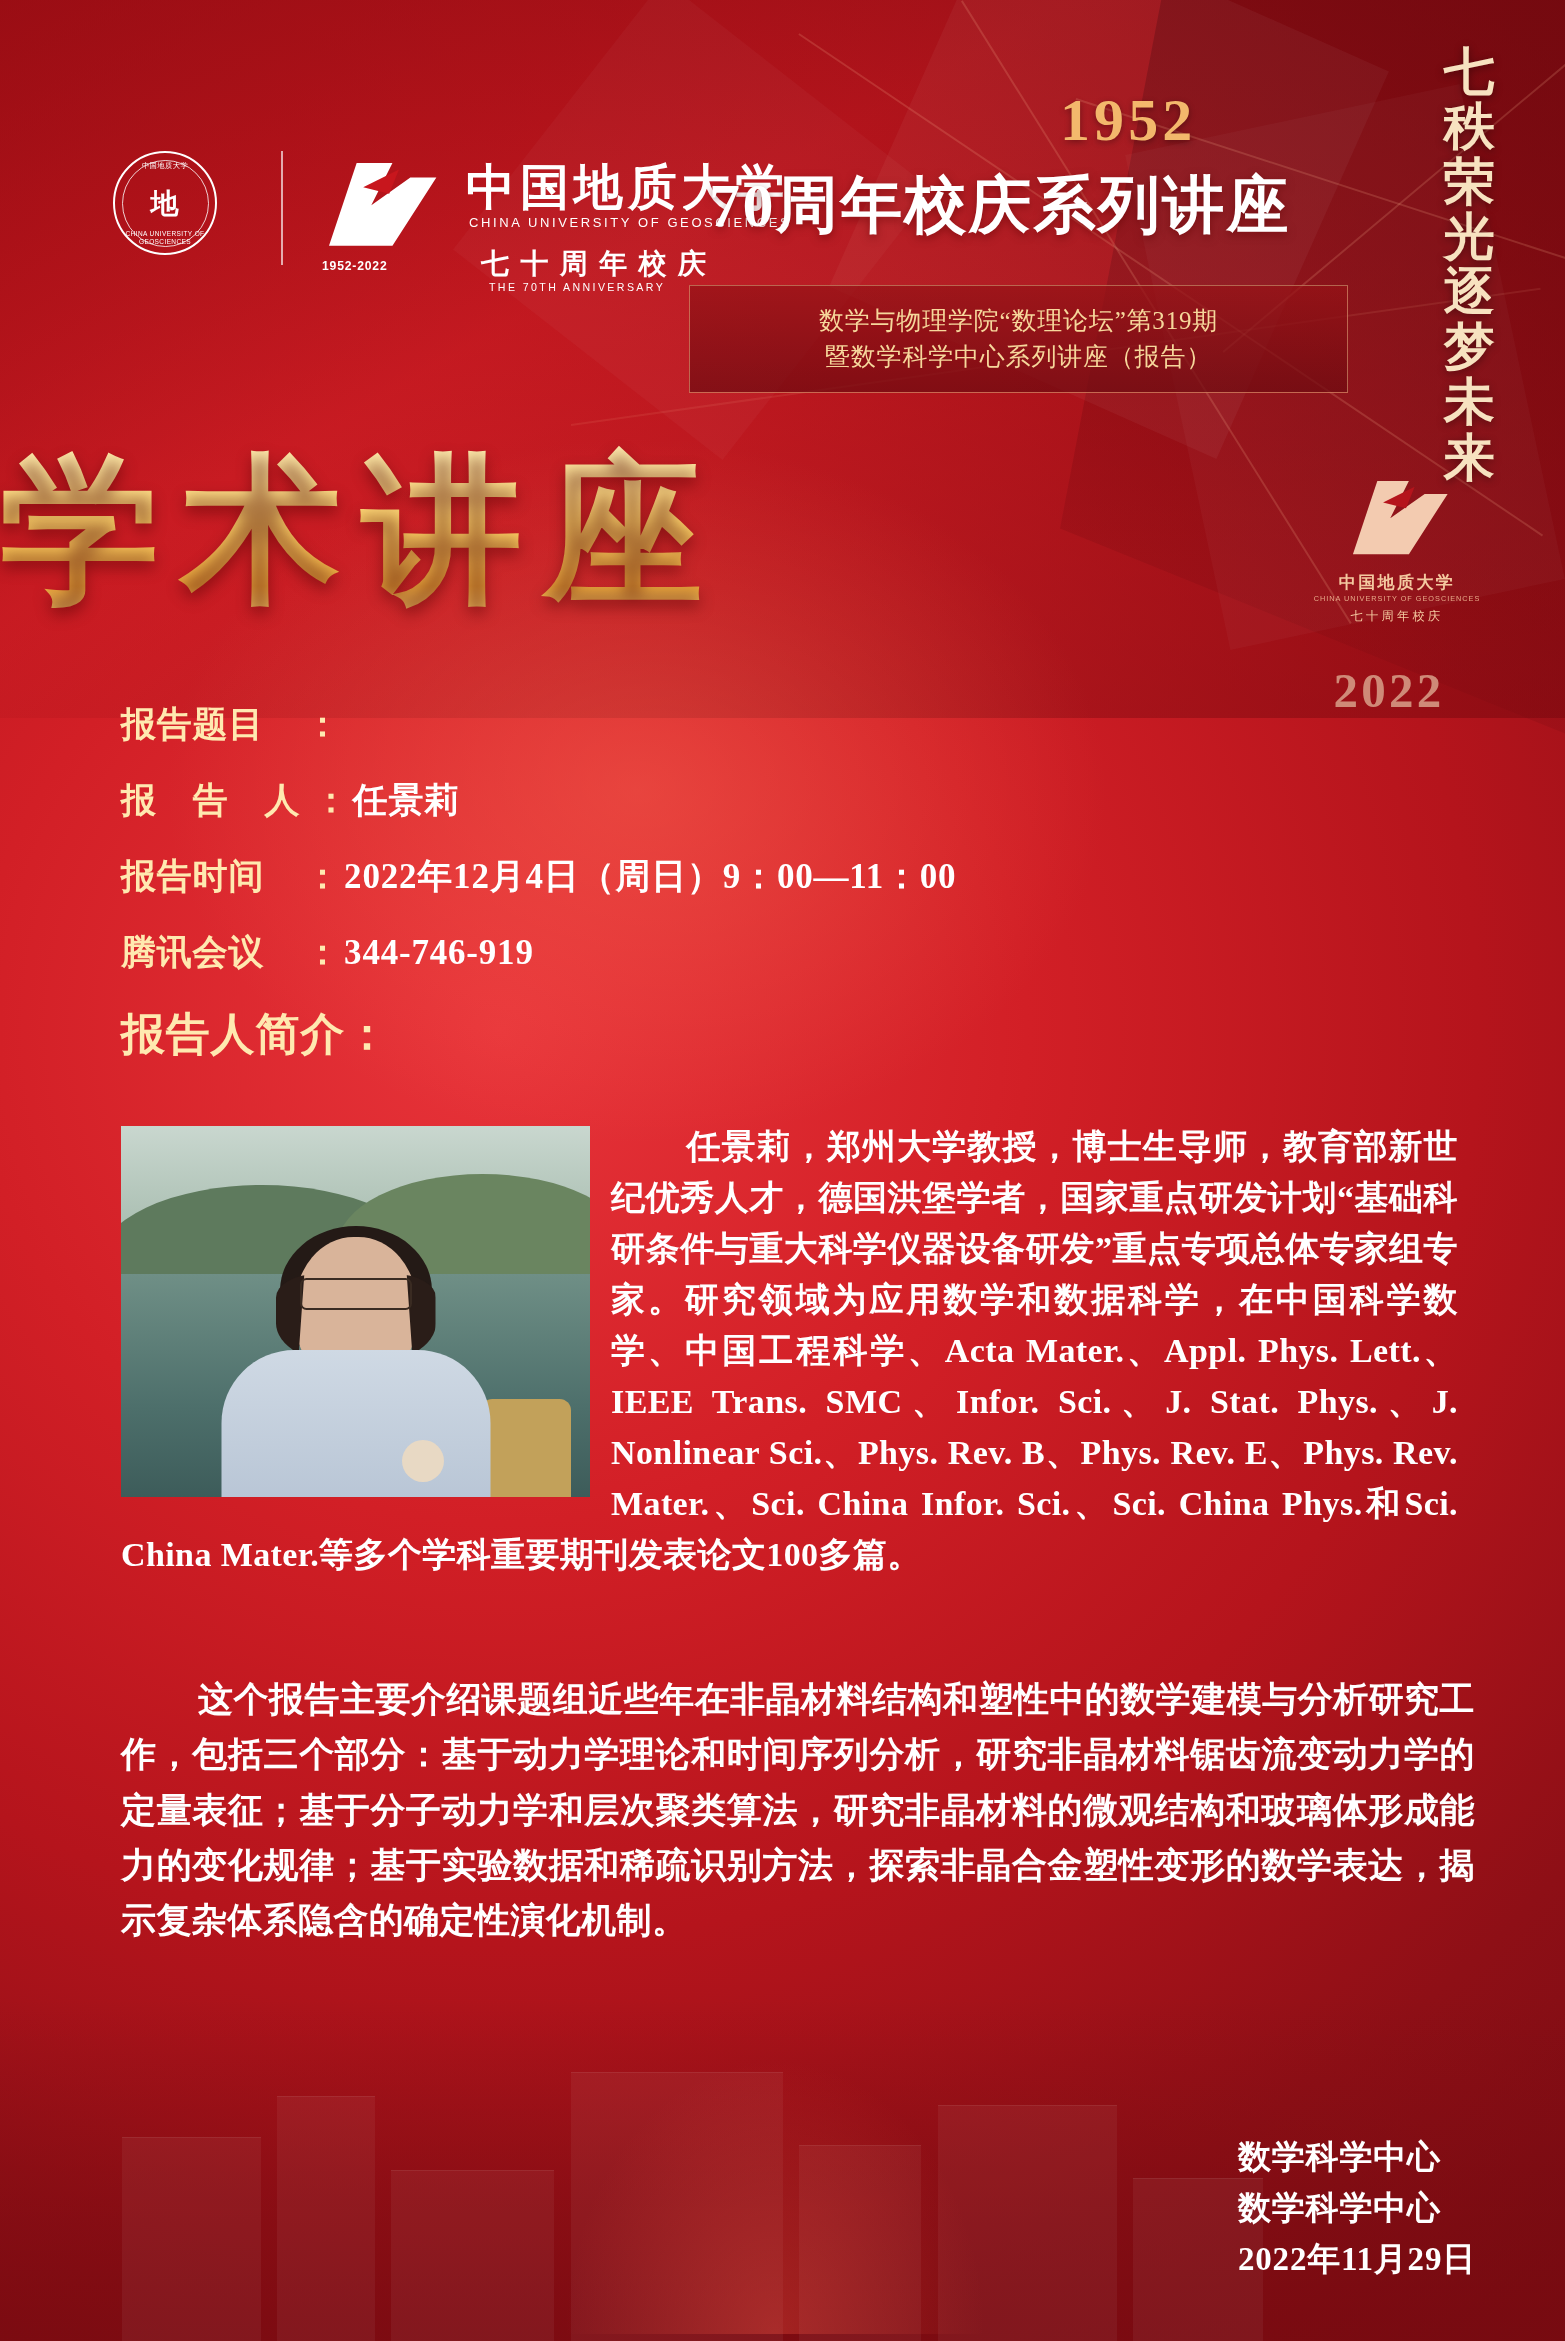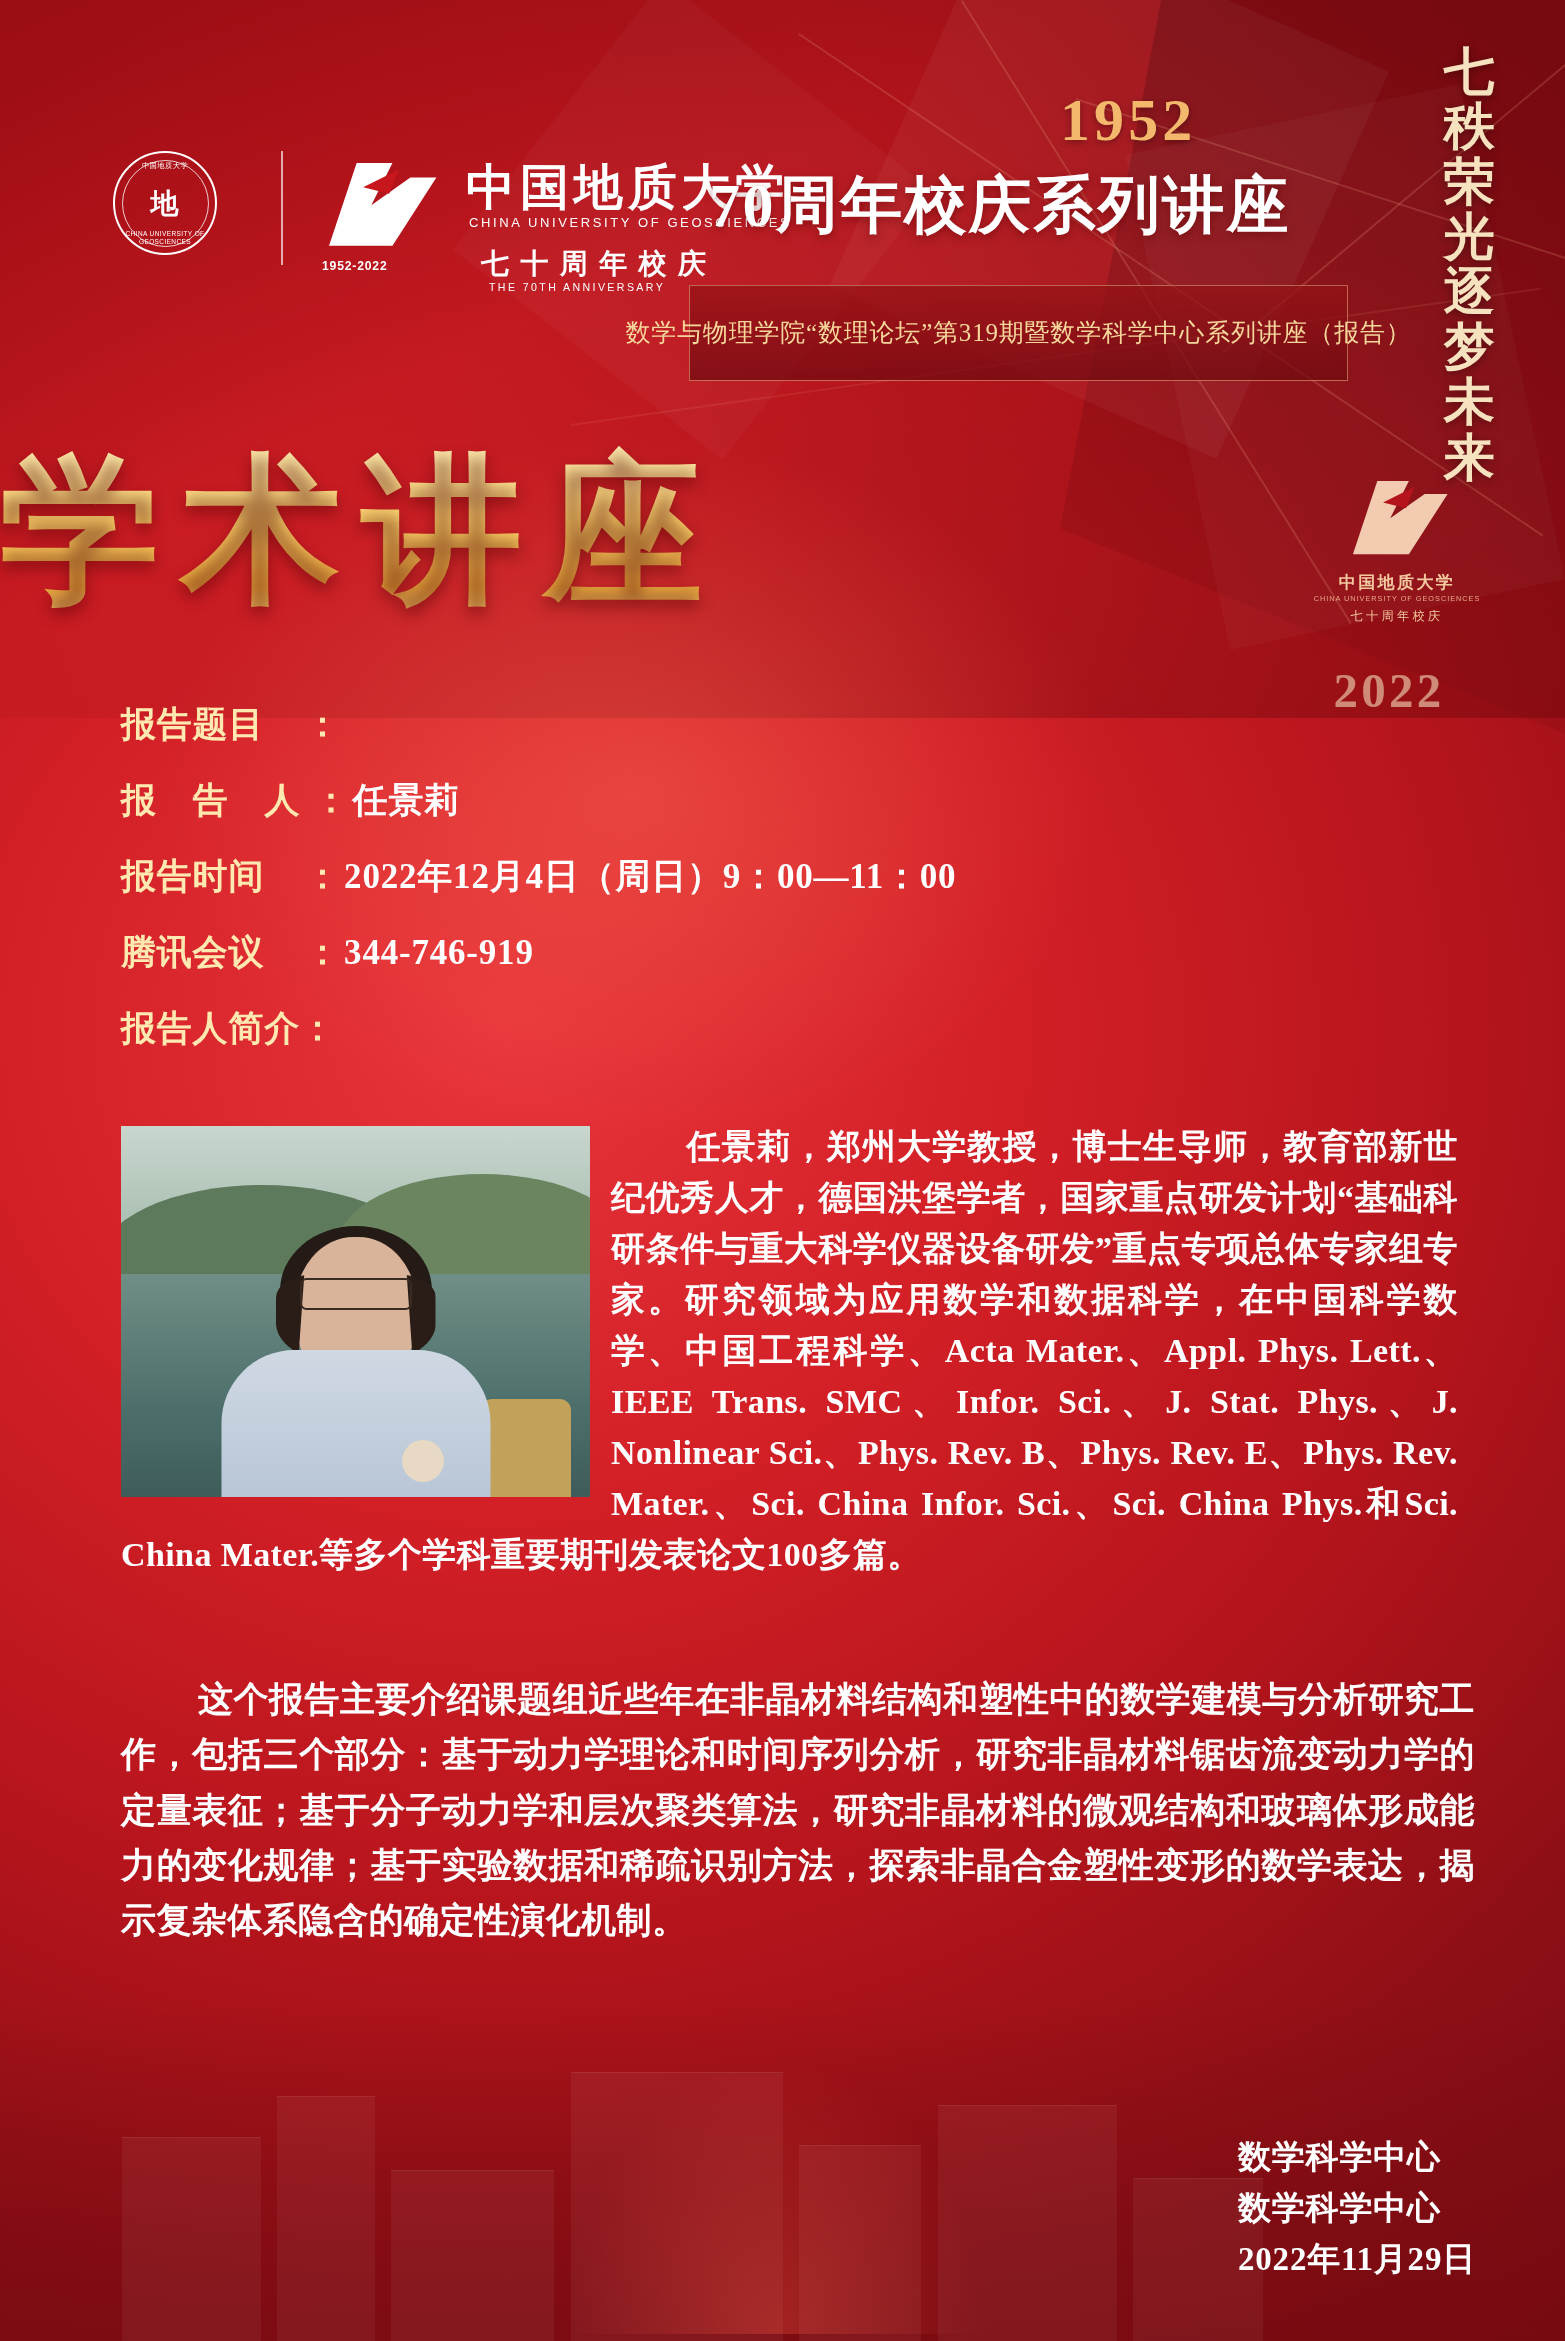--- a/index.html
+++ b/index.html
@@ -185,24 +185,24 @@
     font-family: "Liberation Serif", "DejaVu Serif", serif;
     text-align: center; width: 204px;
     opacity: 0.85;
     margin-top: 10px;
   }
 
   
   .sub-banner {
     position: absolute;
     left: 689px; top: 285px;
-    width: 659px; height: 96px;
+    width: 659px; height: 108px;
     background: linear-gradient(180deg, rgba(150,18,22,0.72), rgba(110,10,16,0.72));
     border: 0.8px solid rgba(255,210,150,0.45);
-    display: flex; flex-direction: row; align-items: center; justify-content: center;
+    display: flex; flex-direction: column; align-items: center; justify-content: center;
     box-sizing: border-box;
   }
   .sub-banner div {
     color: #f6d79b;
     font-size: 25px;
     line-height: 1.45;
     letter-spacing: 0.8px;
     font-family: "Liberation Serif", "DejaVu Serif", serif;
     white-space: nowrap;
   }
@@ -246,21 +246,21 @@
     min-width: 184px;
   }
   .info-label.spaced { letter-spacing: 14px; }
   .info-colon { color: #ffe9b0; margin: 0 3.3px 0 0; }
   .info-value { color: #ffffff; }
 
   .section-head {
     color: #ffe9b0;
     font-family: "Liberation Serif", "DejaVu Serif", serif;
     font-weight: bold;
-    font-size: 35px;
+    font-size: 44px;
     letter-spacing: 0.8px;
     margin-top: 11.4px;
     margin-bottom: 14.7px;
   }
 
   
   .speaker-block {
     position: absolute;
     left: 121px; top: 1121px;
     width: 1337px;

